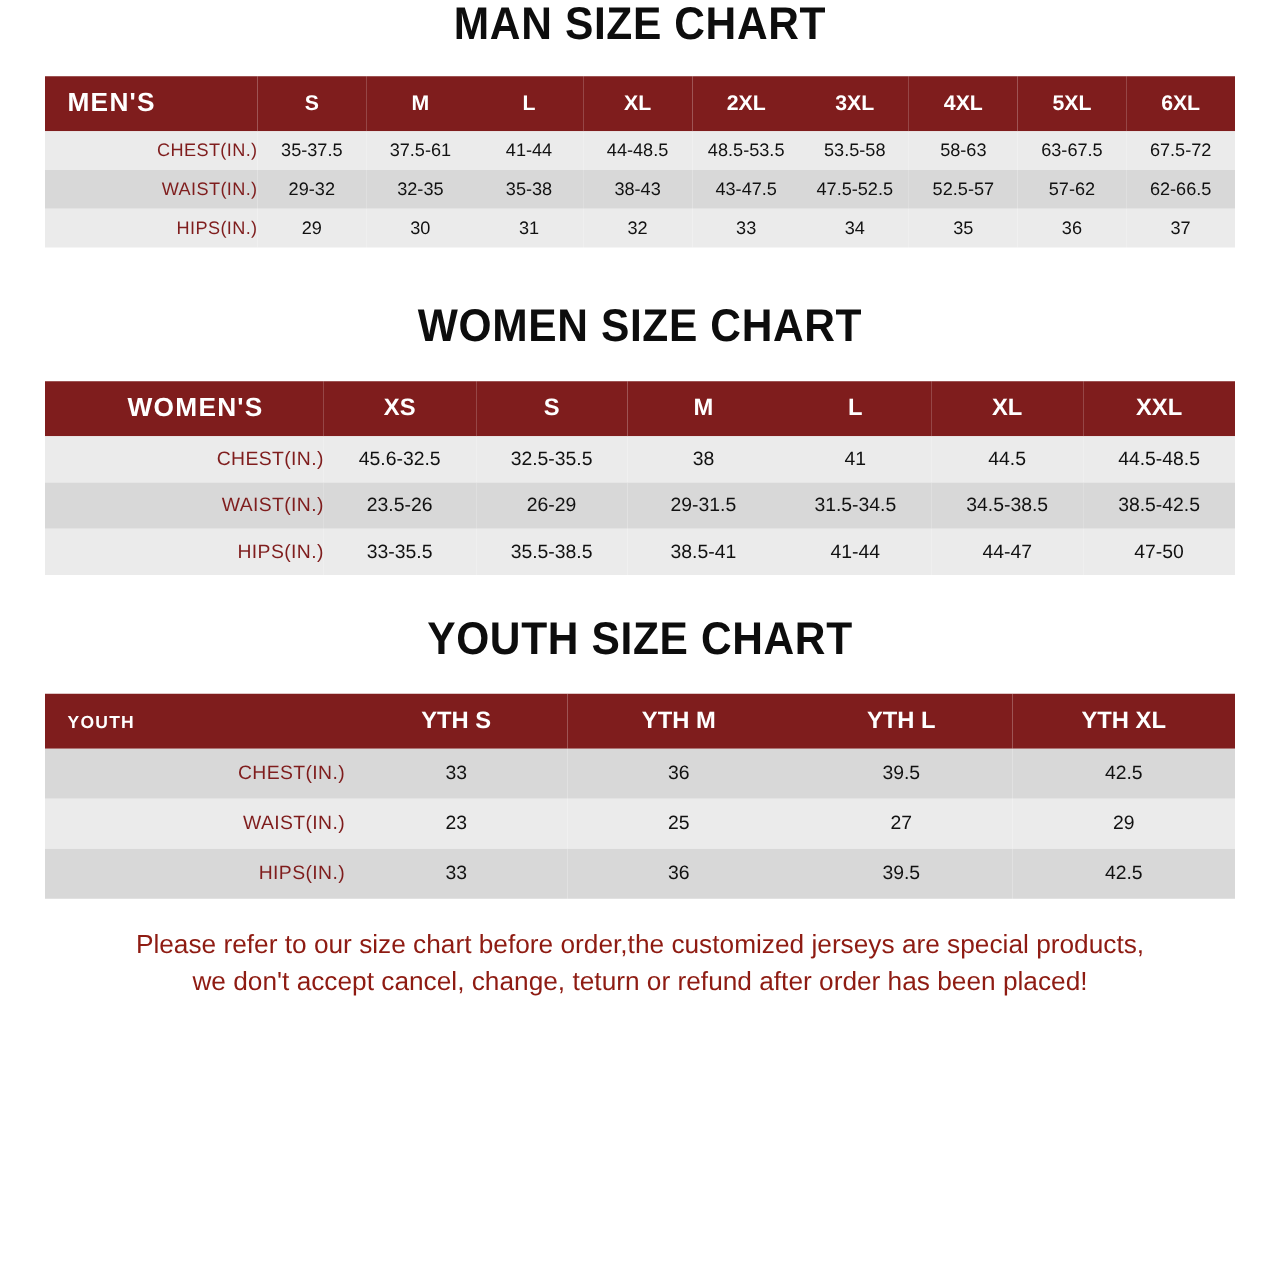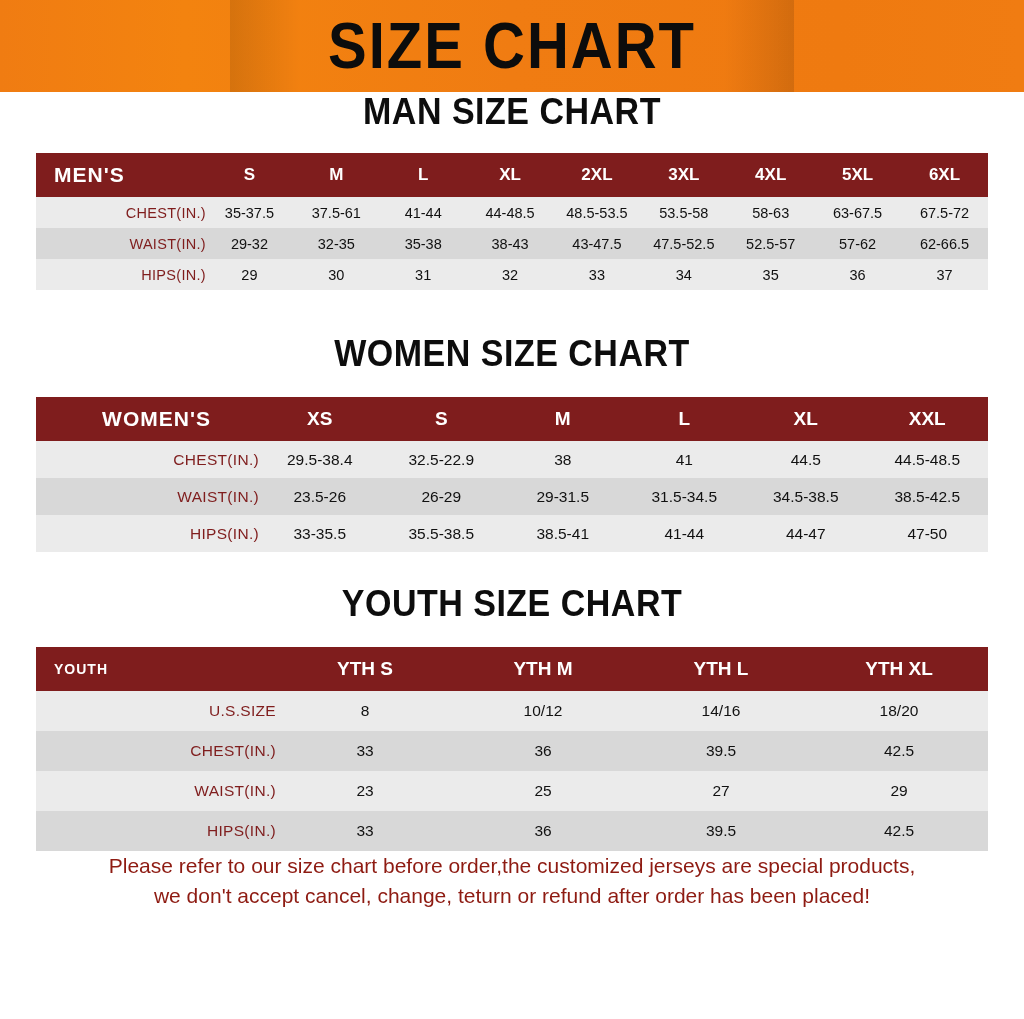--- a/index.html
+++ b/index.html
@@ -119,40 +119,34 @@
   #women-table thead th { font-size: 19px; }
   #women-table thead th.corner { font-size: 21px; text-align: center; }
   #women-table td { height: 37px; font-size: 15.5px; }
 
   #youth-table thead th { font-size: 19px; }
   #youth-table thead th.corner { font-size: 14px; }
   #youth-table td { height: 40px; font-size: 15.5px; }
 
   
   .footer-note {
+    margin-top: 22px;
     padding: 0 34px;
     color: #8e1b12;
     font-size: 21px;
     line-height: 1.45;
     text-align: center;
   }
   .footer-note div { white-space: nowrap; }
 </style>
 </head>
 <body>
 
 <div class="page">
 
-  <div class="banner">
-    <div class="banner-shadow-left"></div>
-    <div class="banner-shadow-right"></div>
-    <div class="banner-inner">
-      <span class="banner-title">SIZE CHART</span>
-    </div>
-  </div>
 
   <div class="section" style="border-radius:29px;">
     <div class="section-title">MAN SIZE CHART</div>
     <div style="height:22px"></div>
     <table class="size-table" id="men-table">
       <thead>
         <tr>
           <th class="corner" style="width:152px;">MEN'S</th>
           <th>S</th>
           <th>M</th>
@@ -217,22 +211,22 @@
           <th>S</th>
           <th>M</th>
           <th>L</th>
           <th>XL</th>
           <th>XXL</th>
         </tr>
       </thead>
       <tbody>
         <tr class="row-light">
           <td class="rowlabel">CHEST(IN.)</td>
-          <td>29.5-38.4</td>
-          <td>32.5-22.9</td>
+          <td>45.6-32.5</td>
+          <td>32.5-35.5</td>
           <td>38</td>
           <td>41</td>
           <td>44.5</td>
           <td>44.5-48.5</td>
         </tr>
         <tr class="row-dark">
           <td class="rowlabel">WAIST(IN.)</td>
           <td>23.5-26</td>
           <td>26-29</td>
           <td>29-31.5</td>
@@ -260,27 +254,20 @@
       <thead>
         <tr>
           <th class="corner" style="width:222px;">YOUTH</th>
           <th>YTH S</th>
           <th>YTH M</th>
           <th>YTH L</th>
           <th>YTH XL</th>
         </tr>
       </thead>
       <tbody>
-        <tr class="row-light">
-          <td class="rowlabel">U.S.SIZE</td>
-          <td>8</td>
-          <td>10/12</td>
-          <td>14/16</td>
-          <td>18/20</td>
-        </tr>
         <tr class="row-dark">
           <td class="rowlabel">CHEST(IN.)</td>
           <td>33</td>
           <td>36</td>
           <td>39.5</td>
           <td>42.5</td>
         </tr>
         <tr class="row-light">
           <td class="rowlabel">WAIST(IN.)</td>
           <td>23</td>

